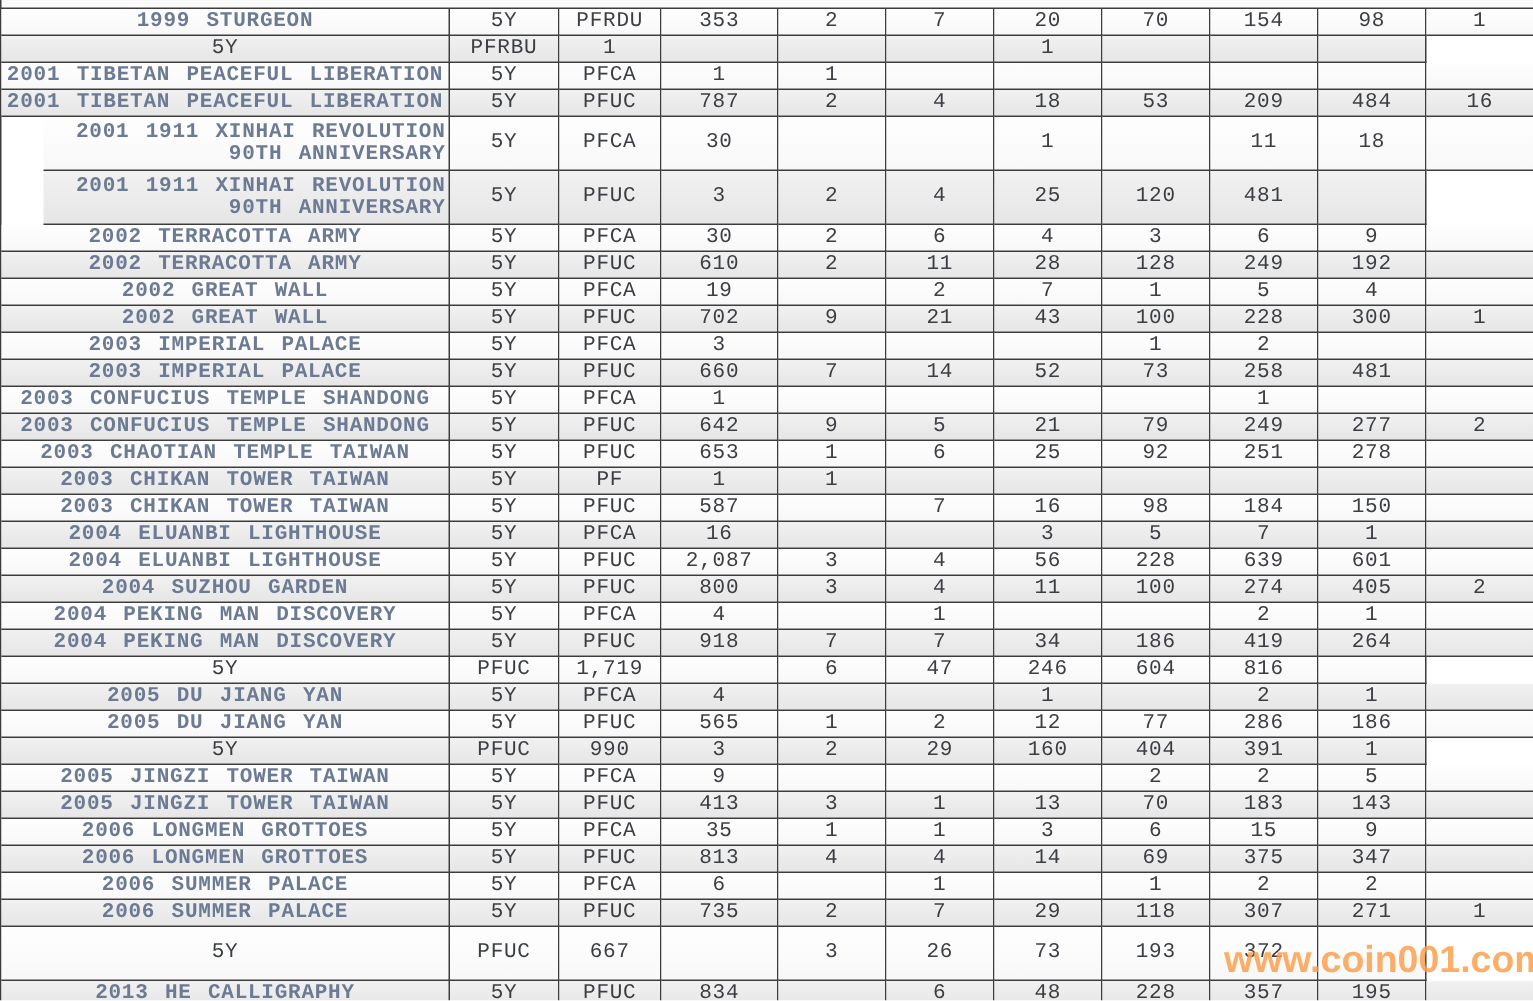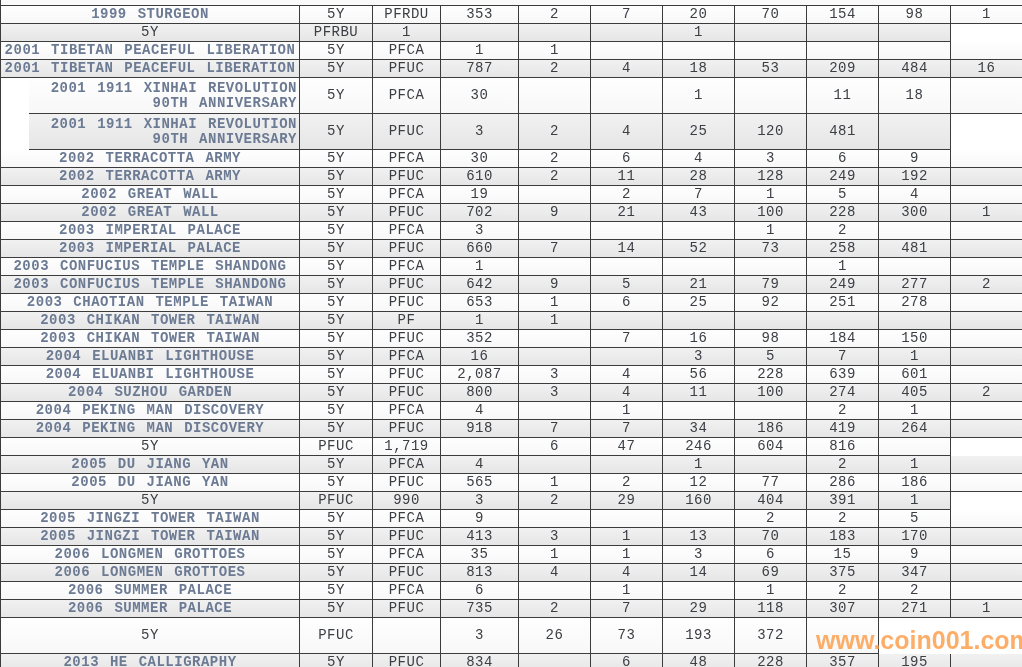--- a/index.html
+++ b/index.html
@@ -270,21 +270,21 @@
         <div class="cell count"></div>
         <div class="cell count"></div>
         <div class="cell count"></div>
         <div class="cell count"></div>
         <div class="cell count"></div>
       </div>
       <div class="row white">
         <div class="cell name">2003 CHIKAN TOWER TAIWAN</div>
         <div class="cell period">5Y</div>
         <div class="cell grade">PFUC</div>
-        <div class="cell total">352</div>
+        <div class="cell total">587</div>
         <div class="cell count"></div>
         <div class="cell count">7</div>
         <div class="cell count">16</div>
         <div class="cell count">98</div>
         <div class="cell count">184</div>
         <div class="cell count">150</div>
         <div class="cell count"></div>
       </div>
       <div class="row gray">
         <div class="cell name">2004 ELUANBI LIGHTHOUSE</div>
@@ -417,21 +417,21 @@
       <div class="row gray">
         <div class="cell name">2005 JINGZI TOWER TAIWAN</div>
         <div class="cell period">5Y</div>
         <div class="cell grade">PFUC</div>
         <div class="cell total">413</div>
         <div class="cell count">3</div>
         <div class="cell count">1</div>
         <div class="cell count">13</div>
         <div class="cell count">70</div>
         <div class="cell count">183</div>
-        <div class="cell count">170</div>
+        <div class="cell count">143</div>
         <div class="cell count"></div>
       </div>
       <div class="row white">
         <div class="cell name">2006 LONGMEN GROTTOES</div>
         <div class="cell period">5Y</div>
         <div class="cell grade">PFCA</div>
         <div class="cell total">35</div>
         <div class="cell count">1</div>
         <div class="cell count">1</div>
         <div class="cell count">3</div>
@@ -475,20 +475,21 @@
         <div class="cell count">7</div>
         <div class="cell count">29</div>
         <div class="cell count">118</div>
         <div class="cell count">307</div>
         <div class="cell count">271</div>
         <div class="cell count">1</div>
       </div>
       <div class="row white tall">
         <div class="cell period">5Y</div>
         <div class="cell grade">PFUC</div>
+        <div class="cell total">667</div>
         <div class="cell count"></div>
         <div class="cell count">3</div>
         <div class="cell count">26</div>
         <div class="cell count">73</div>
         <div class="cell count">193</div>
         <div class="cell count">372</div>
         <div class="cell count"></div>
       </div>
       <div class="row gray">
         <div class="cell name">2013 HE CALLIGRAPHY</div>

